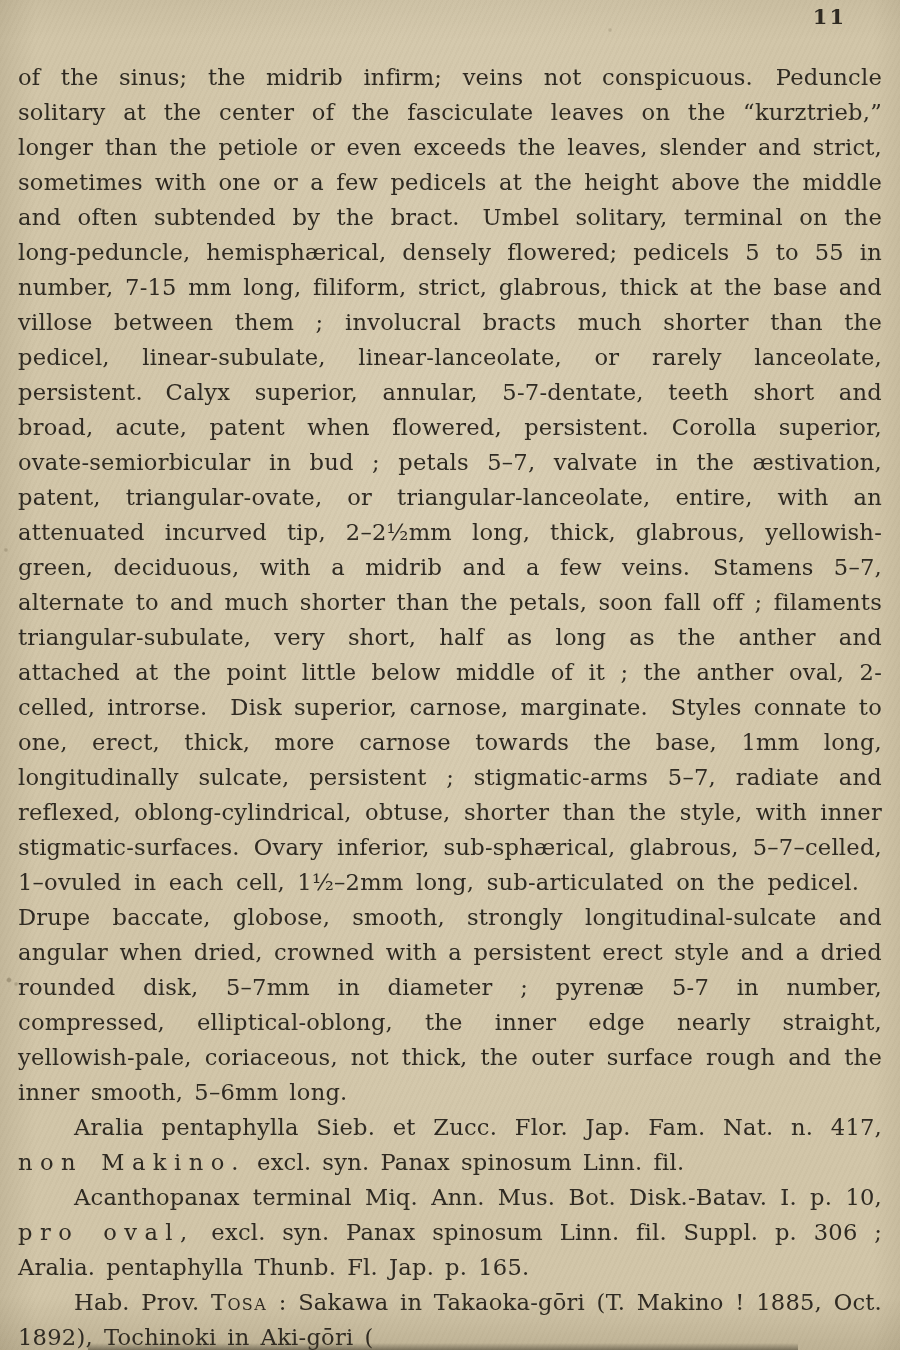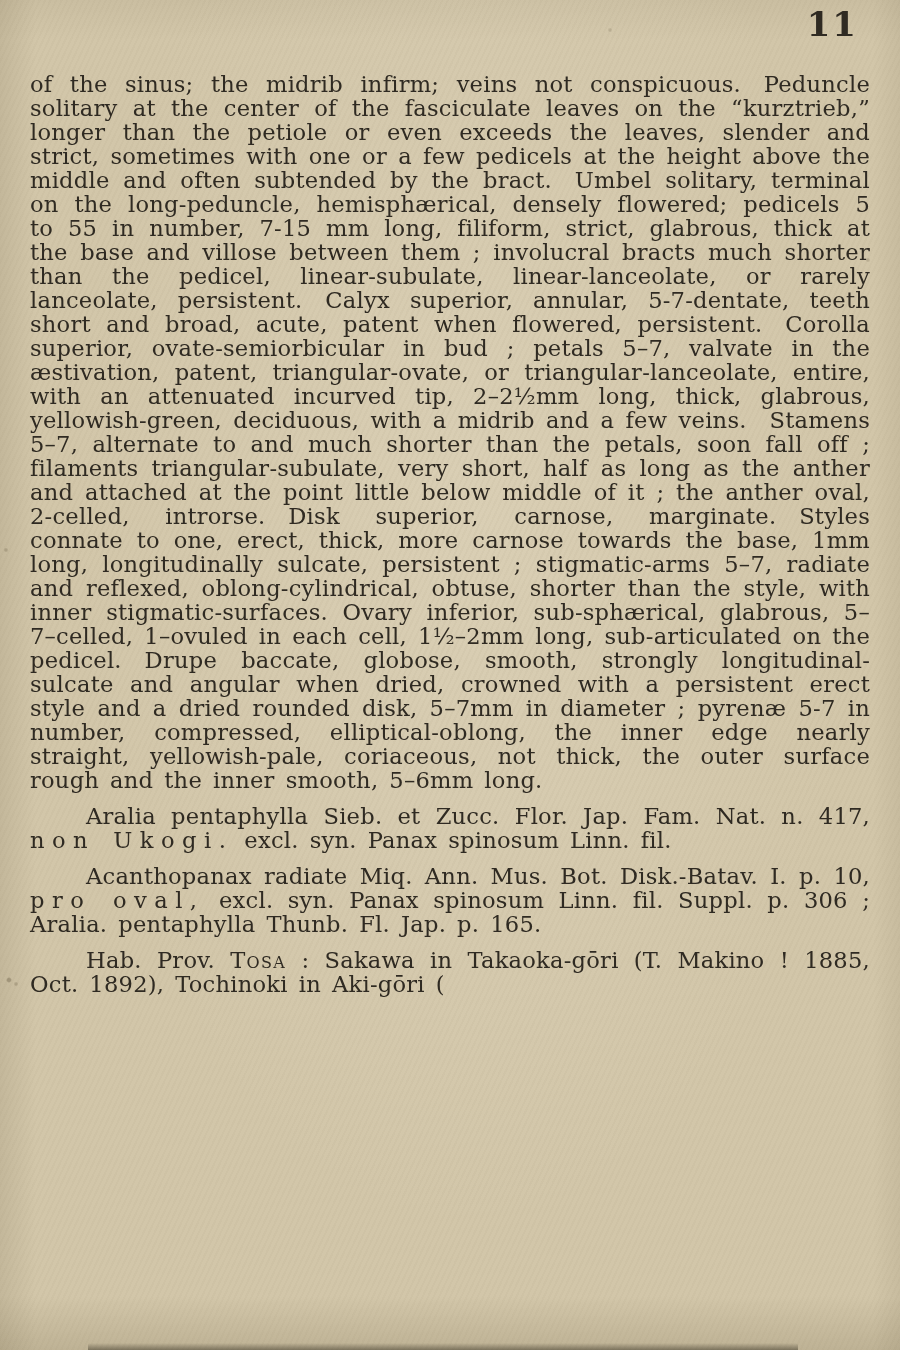--- a/index.html
+++ b/index.html
@@ -25,31 +25,31 @@
     position: absolute; inset: 0; pointer-events: none;
     background:
       radial-gradient(circle at 9px 980px,  rgba(90,78,55,0.35) 0 1.5px, transparent 3px),
       radial-gradient(circle at 16px 984px, rgba(90,78,55,0.25) 0 1px,   transparent 2.5px),
       radial-gradient(circle at 6px 550px,  rgba(90,78,55,0.25) 0 1px,   transparent 2.5px),
       radial-gradient(circle at 610px 30px, rgba(90,78,55,0.18) 0 1px,   transparent 2.5px),
       radial-gradient(circle at 868px 260px,rgba(90,78,55,0.20) 0 1px,   transparent 2.5px),
       repeating-linear-gradient(115deg, rgba(126,112,82,0.045) 0 2px, rgba(0,0,0,0) 2px 5px);
   }
   .page-number {
-    position: absolute; top: 4px; right: 42px;
-    font-size: 34px; font-weight: 700; letter-spacing: 2px;
+    position: absolute; top: 4px; right: 54px;
+    font-size: 21px; font-weight: 700; letter-spacing: 2px;
   }
   .text-column {
     position: absolute; left: 18px; top: 60px; width: 864px;
   }
   .par {
-    margin: 12px;
+    margin: 0;
     text-align: justify;
     font-size: 22.6px;
-    line-height: 24px;
+    line-height: 35px;
     word-spacing: 0.16em;
     letter-spacing: 0.01em;
   }
   .indent { text-indent: 56px; }
   .it { }
   .sp { letter-spacing: 0.33em; }
   .sc { font-variant: small-caps; letter-spacing: 0.06em; }
   .scan-edge-shadow {
     position: absolute; left: 88px; bottom: 0; width: 710px; height: 7px;
     background: linear-gradient(to bottom, rgba(70,64,48,0.0), rgba(70,64,48,0.55));
@@ -60,23 +60,23 @@
 <body>
 
 <div class="page">
 
   <div class="page-number">11</div>
 
   <div class="text-column">
 
     <p class="par"><span>of the sinus; the midrib infirm; veins not conspicuous. Peduncle solitary at the center of the fasciculate leaves on the “kurztrieb,” longer than the petiole or even exceeds the leaves, slender and strict, sometimes with one or a few pedicels at the height above the middle and often subtended by the bract. Umbel solitary, terminal on the long-peduncle, hemisphærical, densely flowered; pedicels 5 to 55 in number, 7-15 mm long, filiform, strict, glabrous, thick at the base and villose between them ; involucral bracts much shorter than the pedicel, linear-subulate, linear-lanceolate, or rarely lanceolate, persistent. Calyx superior, annular, 5-7-dentate, teeth short and broad, acute, patent when flowered, persistent. Corolla superior, ovate-semiorbicular in bud ; petals 5–7, valvate in the æstivation, patent, triangular-ovate, or triangular-lanceolate, entire, with an attenuated incurved tip, 2–2½mm long, thick, glabrous, yellowish-green, deciduous, with a midrib and a few veins. Stamens 5–7, alternate to and much shorter than the petals, soon fall off ; filaments triangular-subulate, very short, half as long as the anther and attached at the point little below middle of it ; the anther oval, 2-celled, introrse. Disk superior, carnose, marginate. Styles connate to one, erect, thick, more carnose towards the base, 1mm long, longitudinally sulcate, persistent ; stigmatic-arms 5–7, radiate and reflexed, oblong-cylindrical, obtuse, shorter than the style, with inner stigmatic-surfaces. Ovary inferior, sub-sphærical, glabrous, 5–7–celled, 1–ovuled in each cell, 1½–2mm long, sub-articulated on the pedicel. Drupe baccate, globose, smooth, strongly longitudinal-sulcate and angular when dried, crowned with a persistent erect style and a dried rounded disk, 5–7mm in diameter ; pyrenæ 5-7 in number, compressed, elliptical-oblong, the inner edge nearly straight, yellowish-pale, coriaceous, not thick, the outer surface rough and the inner smooth, 5–6mm long.</span></p>
 
-    <p class="par indent"><span class="it">Aralia pentaphylla</span><span> Sieb. et Zucc. Flor. Jap. Fam. Nat. n. 417, </span><span class="sp">non Ukogi.</span><span> excl. syn. </span><span class="it">Panax spinosum</span><span> Linn. fil.</span></p>
+    <p class="par indent"><span class="it">Aralia pentaphylla</span><span> Sieb. et Zucc. Flor. Jap. Fam. Nat. n. 417, </span><span class="sp">non Makino.</span><span> excl. syn. </span><span class="it">Panax spinosum</span><span> Linn. fil.</span></p>
 
-    <p class="par indent"><span class="it">Acanthopanax radiate</span><span> Miq. Ann. Mus. Bot. Disk.-Batav. I. p. 10, </span><span class="sp">pro oval,</span><span> excl. syn. </span><span class="it">Panax spinosum</span><span> Linn. fil. Suppl. p. 306 ; </span><span class="it">Aralia. pentaphylla</span><span> Thunb. Fl. Jap. p. 165.</span></p>
+    <p class="par indent"><span class="it">Acanthopanax terminal</span><span> Miq. Ann. Mus. Bot. Disk.-Batav. I. p. 10, </span><span class="sp">pro oval,</span><span> excl. syn. </span><span class="it">Panax spinosum</span><span> Linn. fil. Suppl. p. 306 ; </span><span class="it">Aralia. pentaphylla</span><span> Thunb. Fl. Jap. p. 165.</span></p>
 
 
     <p class="par indent"><span class="it">Hab.</span><span> Prov. </span><span class="sc">Tosa</span><span> : Sakawa in Takaoka-gōri (</span><span class="it">T. Makino !</span><span> 1885, Oct. 1892), Tochinoki in Aki-gōri (</span></p>
 
   </div>
 
   <div class="scan-edge-shadow"></div>
 
 </div>
 

